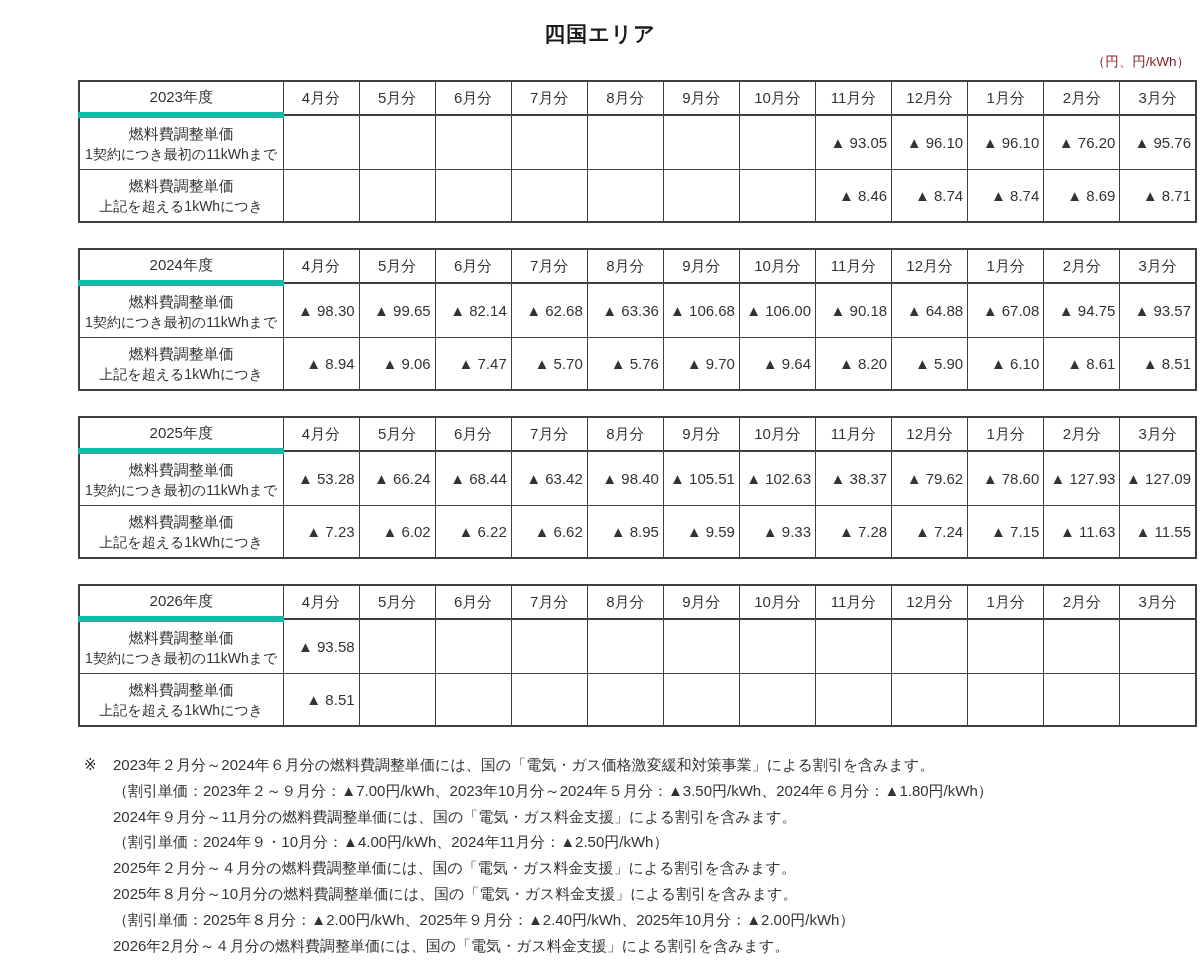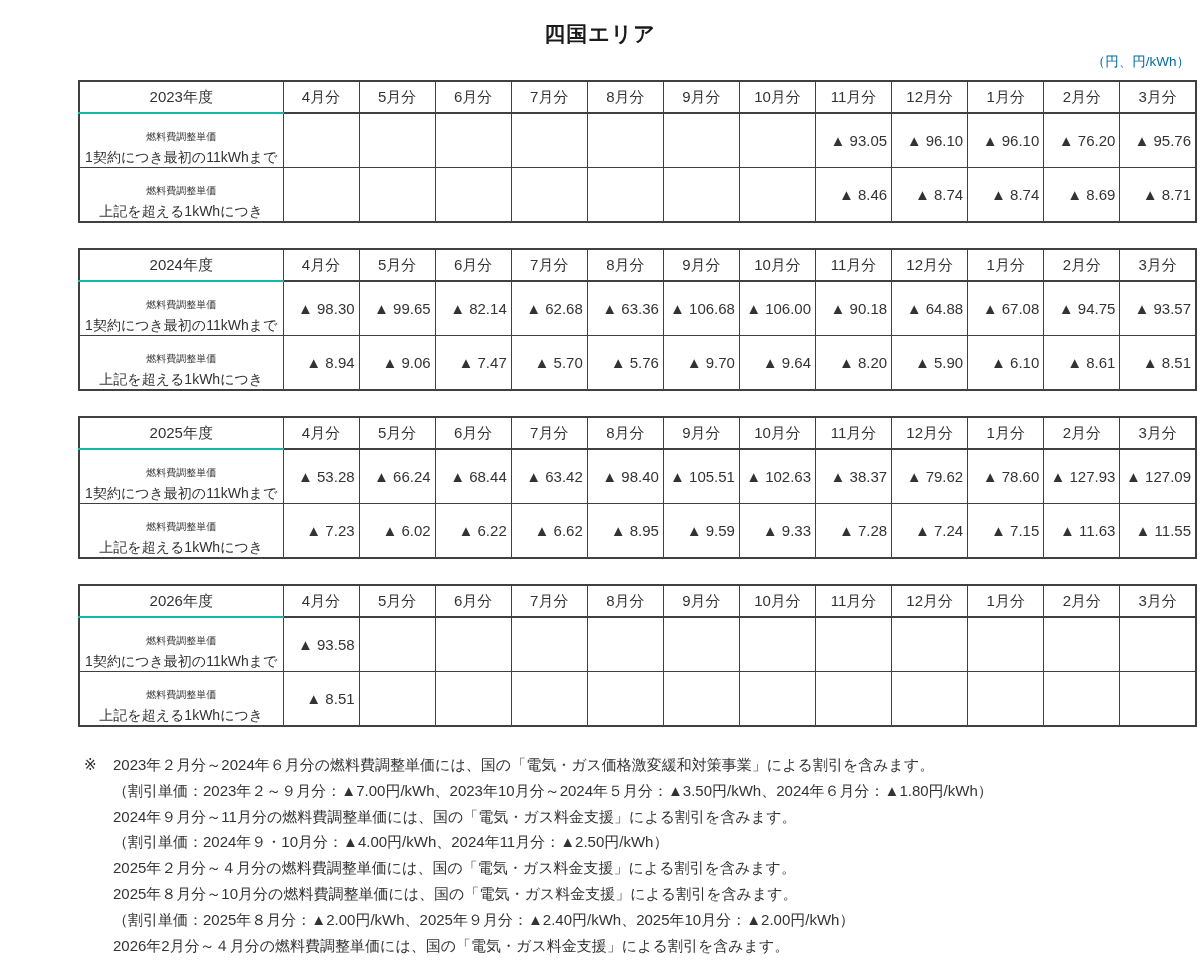--- a/index.html
+++ b/index.html
@@ -8,39 +8,39 @@
     width:1200px;height:962px;background:#ffffff;color:#333333;
     font-family:"Liberation Sans","DejaVu Sans",sans-serif;
     -webkit-font-smoothing:antialiased;overflow:hidden;
   }
   .title{
     text-align:center;font-size:21px;font-weight:bold;color:#1a1a1a;
     padding-top:21px;line-height:26px;letter-spacing:1px;
   }
   .unit-note{
     margin-left:78px;width:1112px;text-align:right;
-    font-size:13.5px;line-height:18px;margin-top:6px;color:#0369a1;
+    font-size:13.5px;line-height:18px;margin-top:6px;color:#7f1d1d;
   }
   .tables-wrap{margin-left:78px;width:1119px;margin-top:9px;}
   table.year-table{
     border-collapse:collapse;table-layout:fixed;width:100%;
     margin-bottom:25px;border:2px solid #404040;
   }
   .year-table th,.year-table td{
     border:1px solid #404040;background:#ffffff;overflow:hidden;
   }
   .year-table th{
     height:30px;font-weight:normal;font-size:15px;text-align:center;
     vertical-align:middle;padding:0;
   }
-  .year-table th.year-h{border-bottom:2px solid #14b8a6;}
+  .year-table th.year-h{border-bottom:6px solid #14b8a6;}
   .year-table th.month-h{border-bottom:2px solid #404040;}
   .year-table td{height:47px;vertical-align:middle;}
   td.label-cell{text-align:center;padding:2px 2px;}
-  .label-main{font-size:10px;line-height:18px;margin-top:12px;}
+  .label-main{font-size:15px;line-height:18px;}
   .label-sub{font-size:14px;line-height:15px;margin-top:4px;}
   td.val{
     text-align:right;padding-right:4px;font-size:15px;
     white-space:nowrap;letter-spacing:0;
   }
   .footnotes{
     margin-left:78px;margin-top:24px;position:relative;
     padding-left:35px;width:1080px;font-size:15px;line-height:25.8px;color:#333;
   }
   .fn-marker{position:absolute;left:6px;top:0;}

